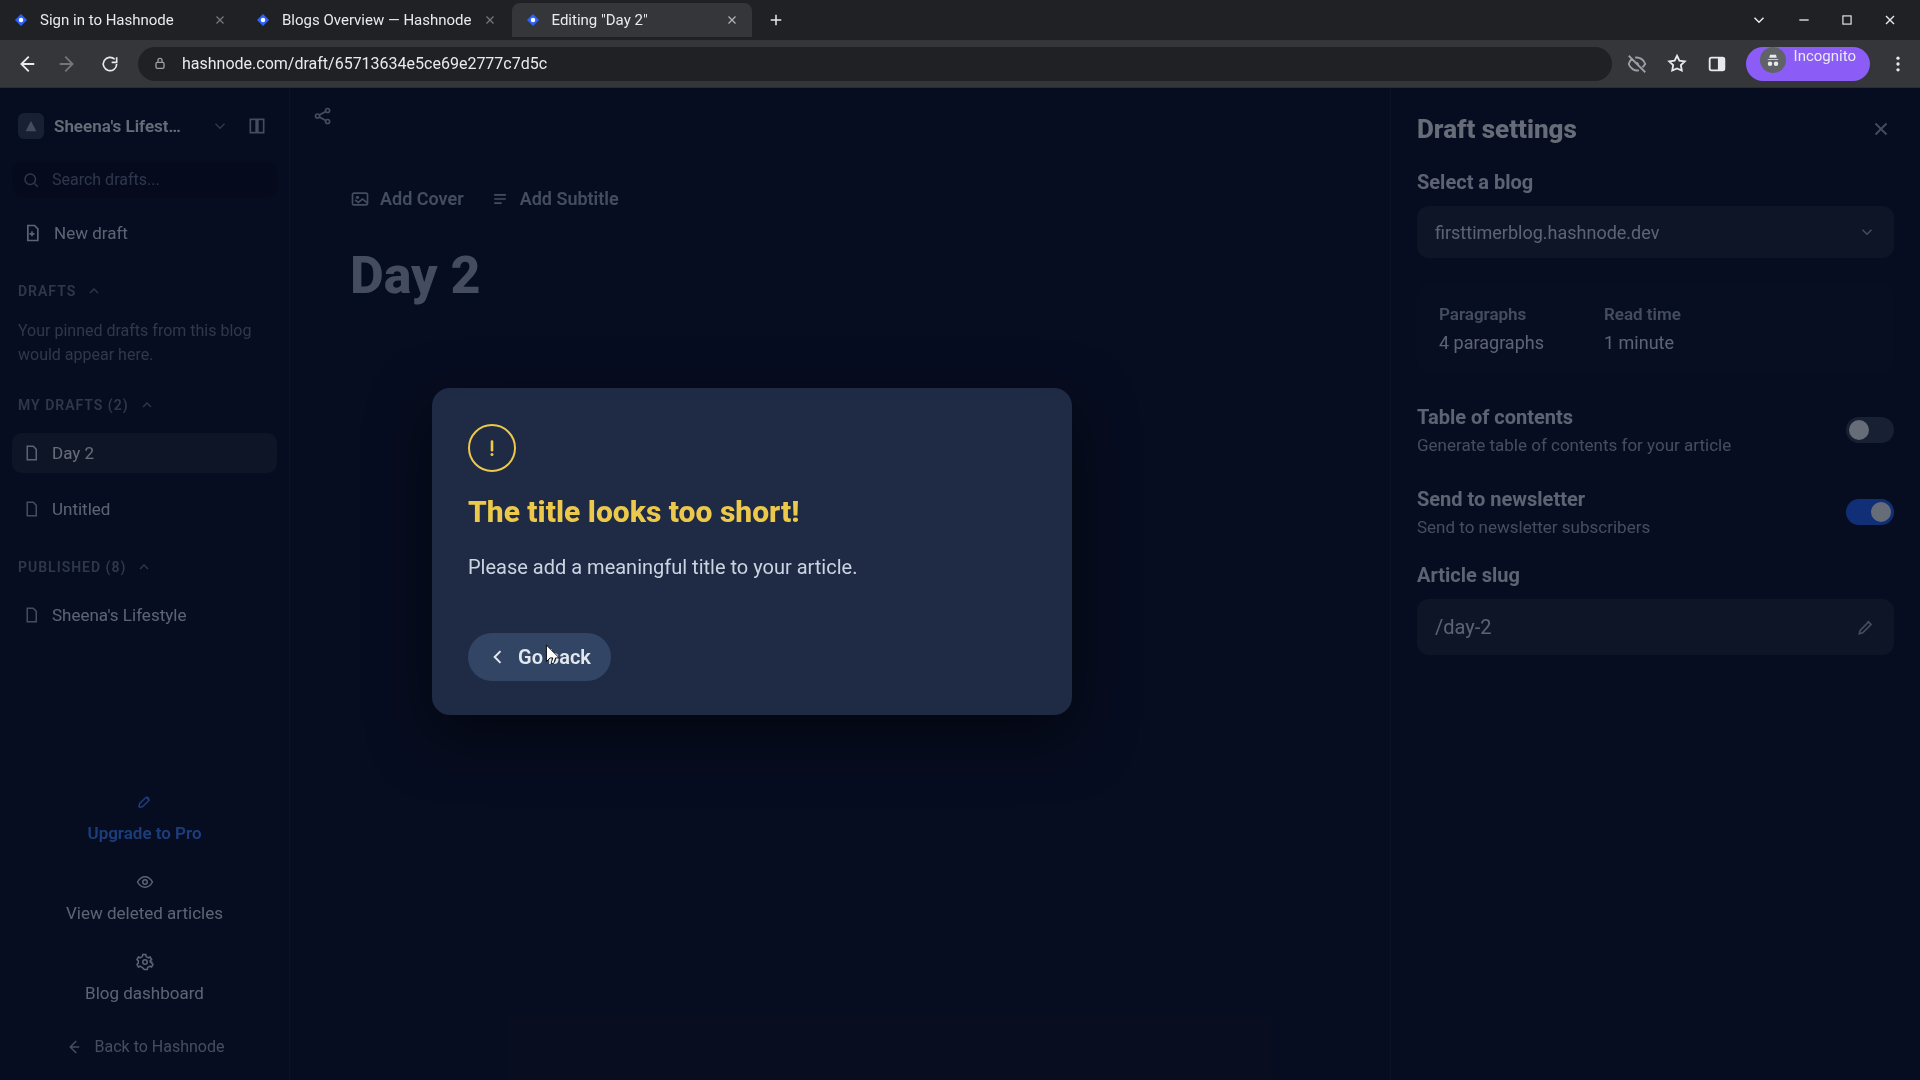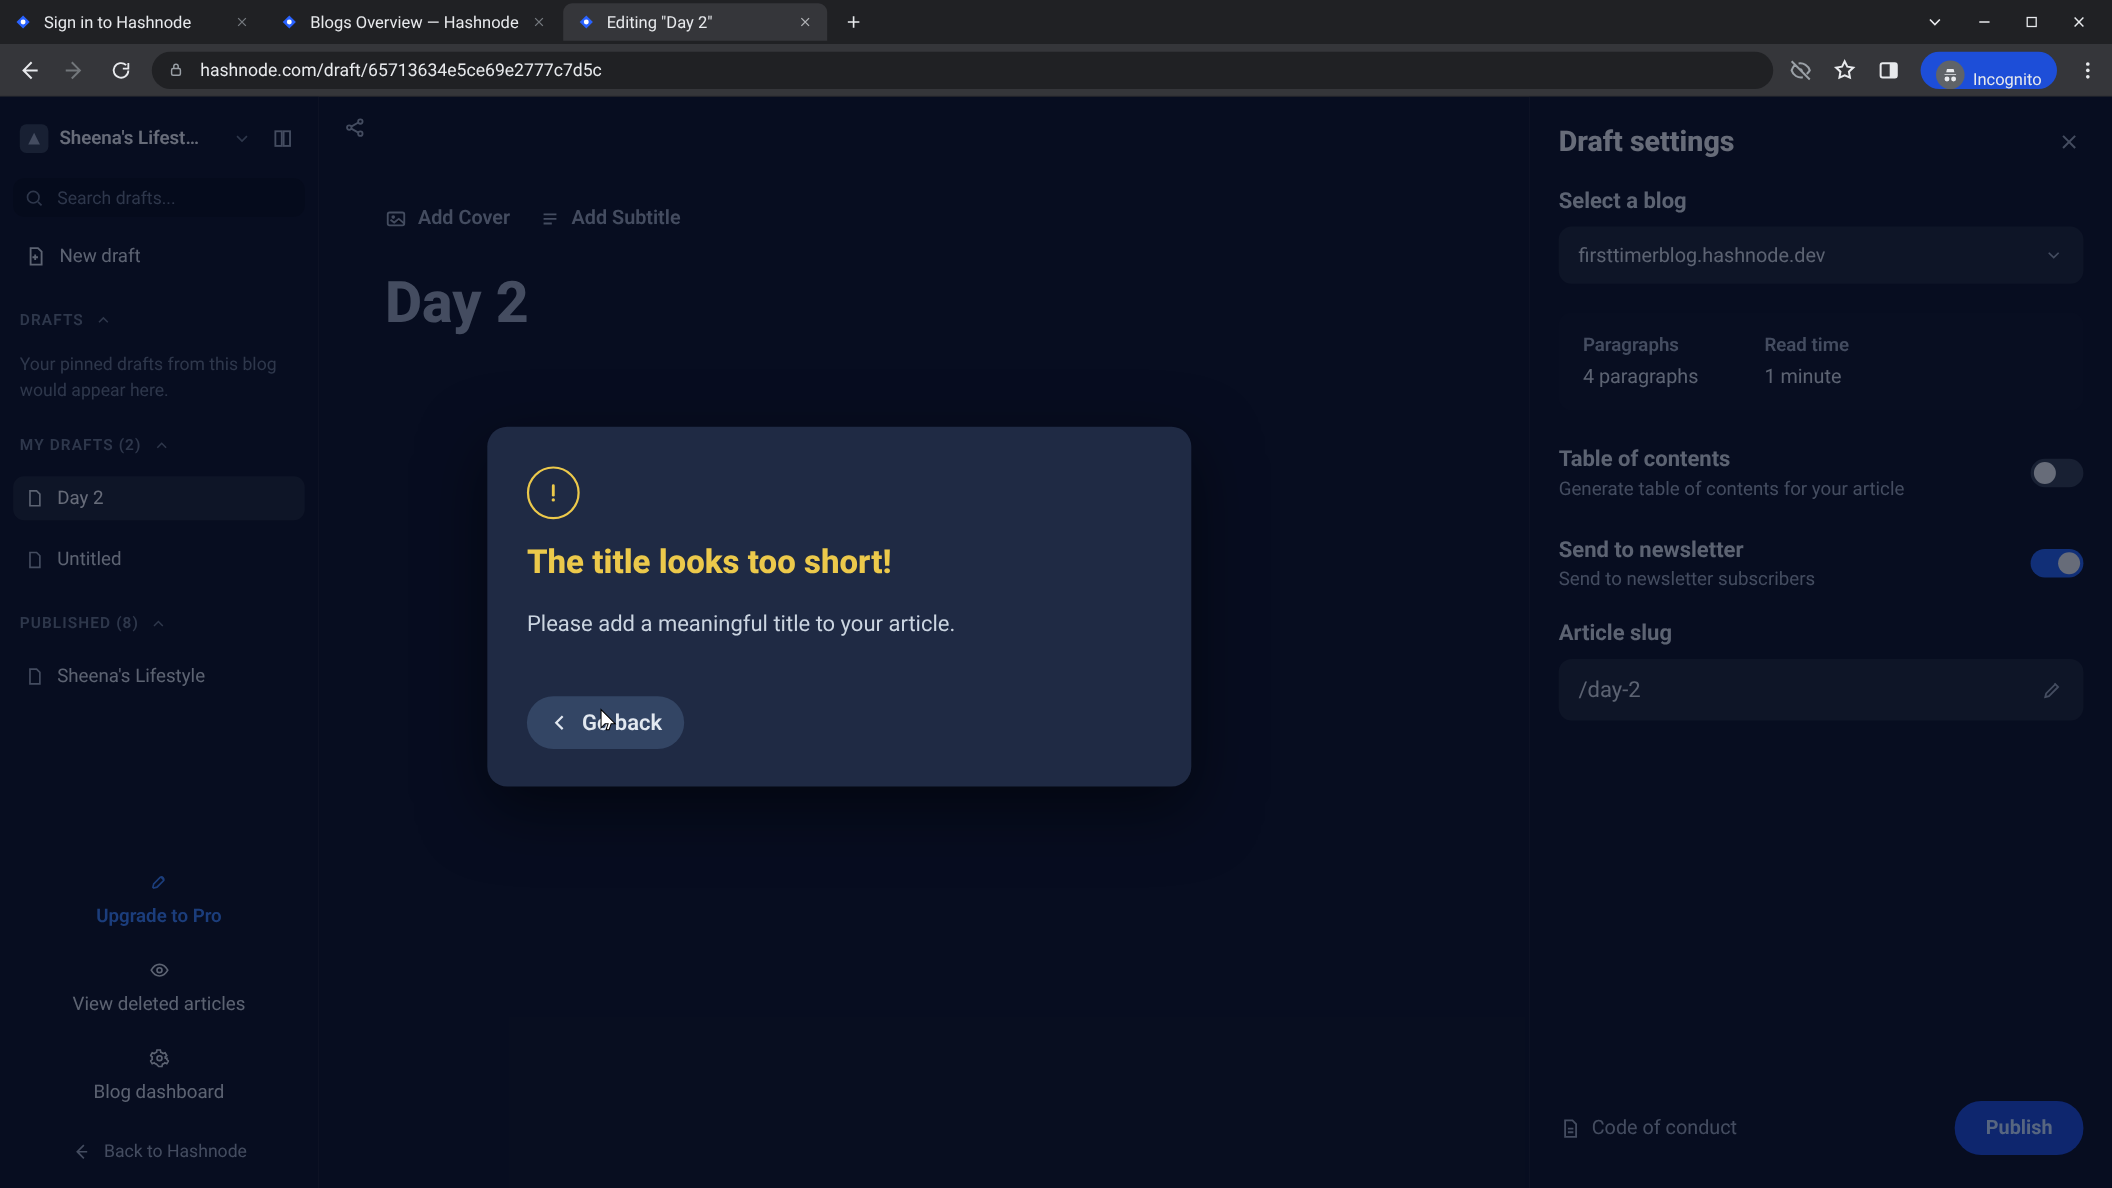--- a/index.html
+++ b/index.html
@@ -15,21 +15,21 @@
 .newtab-btn { width: 28px; height: 28px; border-radius: 50%; display:flex; align-items:center; justify-content:center; margin-left:8px; color:#e8eaed; }
 .win-controls { margin-left:auto; display:flex; gap: 28px; padding-right: 22px; align-items:center; color:#e8eaed; }
 
 
 .browser-toolbar { height: 48px; background: #35363a; display:flex; align-items:center; gap: 14px; padding: 0 12px; border-bottom: 1px solid #2b2c2f; }
 .nav-btn { width: 28px; height: 28px; display:flex; align-items:center; justify-content:center; color:#9aa0a6; }
 .nav-btn.enabled { color:#e8eaed; }
 .omnibox { flex:1; height: 34px; background:#202124; border-radius: 17px; display:flex; align-items:center; gap:12px; padding:0 14px; color:#e8eaed; font-size:16px; }
 .omni-icon { width:18px; height:18px; color:#9aa0a6; }
 .toolbar-right { display:flex; align-items:center; gap: 18px; color:#e8eaed; }
-.incog-pill { display:flex; align-items:flex-end; gap:8px; background:#1d4ed8; border-radius:18px; height:34px; padding:0 14px; font-size:15px; color:#e8eaed; }
+.incog-pill { display:flex; align-items:flex-start; gap:8px; background:#8b5cf6; border-radius:18px; height:34px; padding:0 14px; font-size:15px; color:#e8eaed; }
 .avatar-inc { width:26px; height:26px; border-radius:50%; background:#5f6368; display:flex; align-items:center; justify-content:center; }
 
 
 .app { position:relative; height: calc(1080px - 88px); display:flex; background:#0f172a; }
 .sidebar { width: 290px; background:#0f172a; border-right:1px solid rgba(255,255,255,.05); display:flex; flex-direction:column; padding: 18px 12px; gap: 16px; color:#cbd5e1; }
 .blog-switch { display:flex; align-items:center; gap:10px; padding:6px 6px; }
 .blog-avatar { width:26px; height:26px; border-radius:6px; background:#334155; display:flex; align-items:center; justify-content:center; }
 .blog-name { flex:1; font-weight:600; font-size:17px; color:#e2e8f0; white-space:nowrap; overflow:hidden; text-overflow:ellipsis; }
 .blog-chevron { color:#64748b; }
 .grid-btn { width:28px; height:28px; display:flex; align-items:center; justify-content:center; color:#94a3b8; margin-left:4px; }
@@ -74,21 +74,21 @@
 .toggle.on .knob { right:3px; }
 .slug-field { height:56px; background:#1e293b; border-radius:12px; display:flex; align-items:center; justify-content:space-between; padding:0 18px; font-size:20px; color:#cbd5e1; }
 .publish-row { display:flex; align-items:center; justify-content:space-between; margin-top:auto; }
 .coc { display:flex; align-items:center; gap:10px; color:#94a3b8; font-size:18px; }
 .publish-btn { background:#1d4ed8; color:#bfdbfe; font-weight:700; font-size:18px; border-radius:24px; padding:14px 28px; }
 
 
 .dim-overlay { position:absolute; inset:0; background:rgba(2,6,23,.55); }
 
 
-.modal { position:absolute; width: 640px; left: 443px; top: 300px; background:#1f2a44; border-radius:18px; padding: 36px 36px 34px; box-shadow: 0 20px 60px rgba(0,0,0,.5); color:#e2e8f0; }
+.modal { position:absolute; width: 640px; left: 432px; top: 300px; background:#1f2a44; border-radius:18px; padding: 36px 36px 34px; box-shadow: 0 20px 60px rgba(0,0,0,.5); color:#e2e8f0; }
 .warn-icon { width:48px; height:48px; border:2px solid #ecc94b; border-radius:50%; display:flex; align-items:center; justify-content:center; color:#ecc94b; margin-bottom: 22px; }
 .modal-title { font-size:30px; font-weight:800; color:#ecc94b; margin-bottom: 26px; }
 .modal-body { font-size:20px; color:#cbd5e1; margin-bottom: 54px; }
 .goback-btn { display:inline-flex; align-items:center; gap:10px; background:#334564; color:#e2e8f0; border-radius:24px; padding:12px 20px; font-size:20px; font-weight:600; }
 
 
 .cursor { position:absolute; width:20px; height:26px; pointer-events:none; }
 
 svg { display:block; }
 </style>
@@ -452,33 +452,20 @@
       <div class="slug-field">
         <span>/day-2</span>
         <span>
             <svg viewBox="0 0 24 24" width="20" height="20">
               <path stroke="#94a3b8" stroke-width="2" fill="none" d="M4 20l4-1 10-10-3-3L5 16l-1 4zM14 5l3 3"></path>
             </svg>
           </span>
       </div>
     </div>
 
-    <div class="publish-row">
-      <div class="coc">
-        <span>
-            <svg viewBox="0 0 24 24" width="20" height="20">
-              <path stroke="#94a3b8" stroke-width="2" fill="none" d="M7 3h8l4 4v14H7zM10 12h6M10 16h6"></path>
-            </svg>
-          </span>
-        <span>Code of conduct</span>
-      </div>
-      <div class="publish-btn">
-        <span>Publish</span>
-      </div>
-    </div>
   </div>
 
   <div class="dim-overlay"></div>
 
   <div class="modal">
     <div class="warn-icon">
       <svg viewBox="0 0 24 24" width="26" height="26">
           <path stroke="#ecc94b" stroke-width="2.4" stroke-linecap="round" d="M12 6v8"></path>
           <circle cx="12" cy="18" r="1.4" fill="#ecc94b"></circle>
         </svg>

